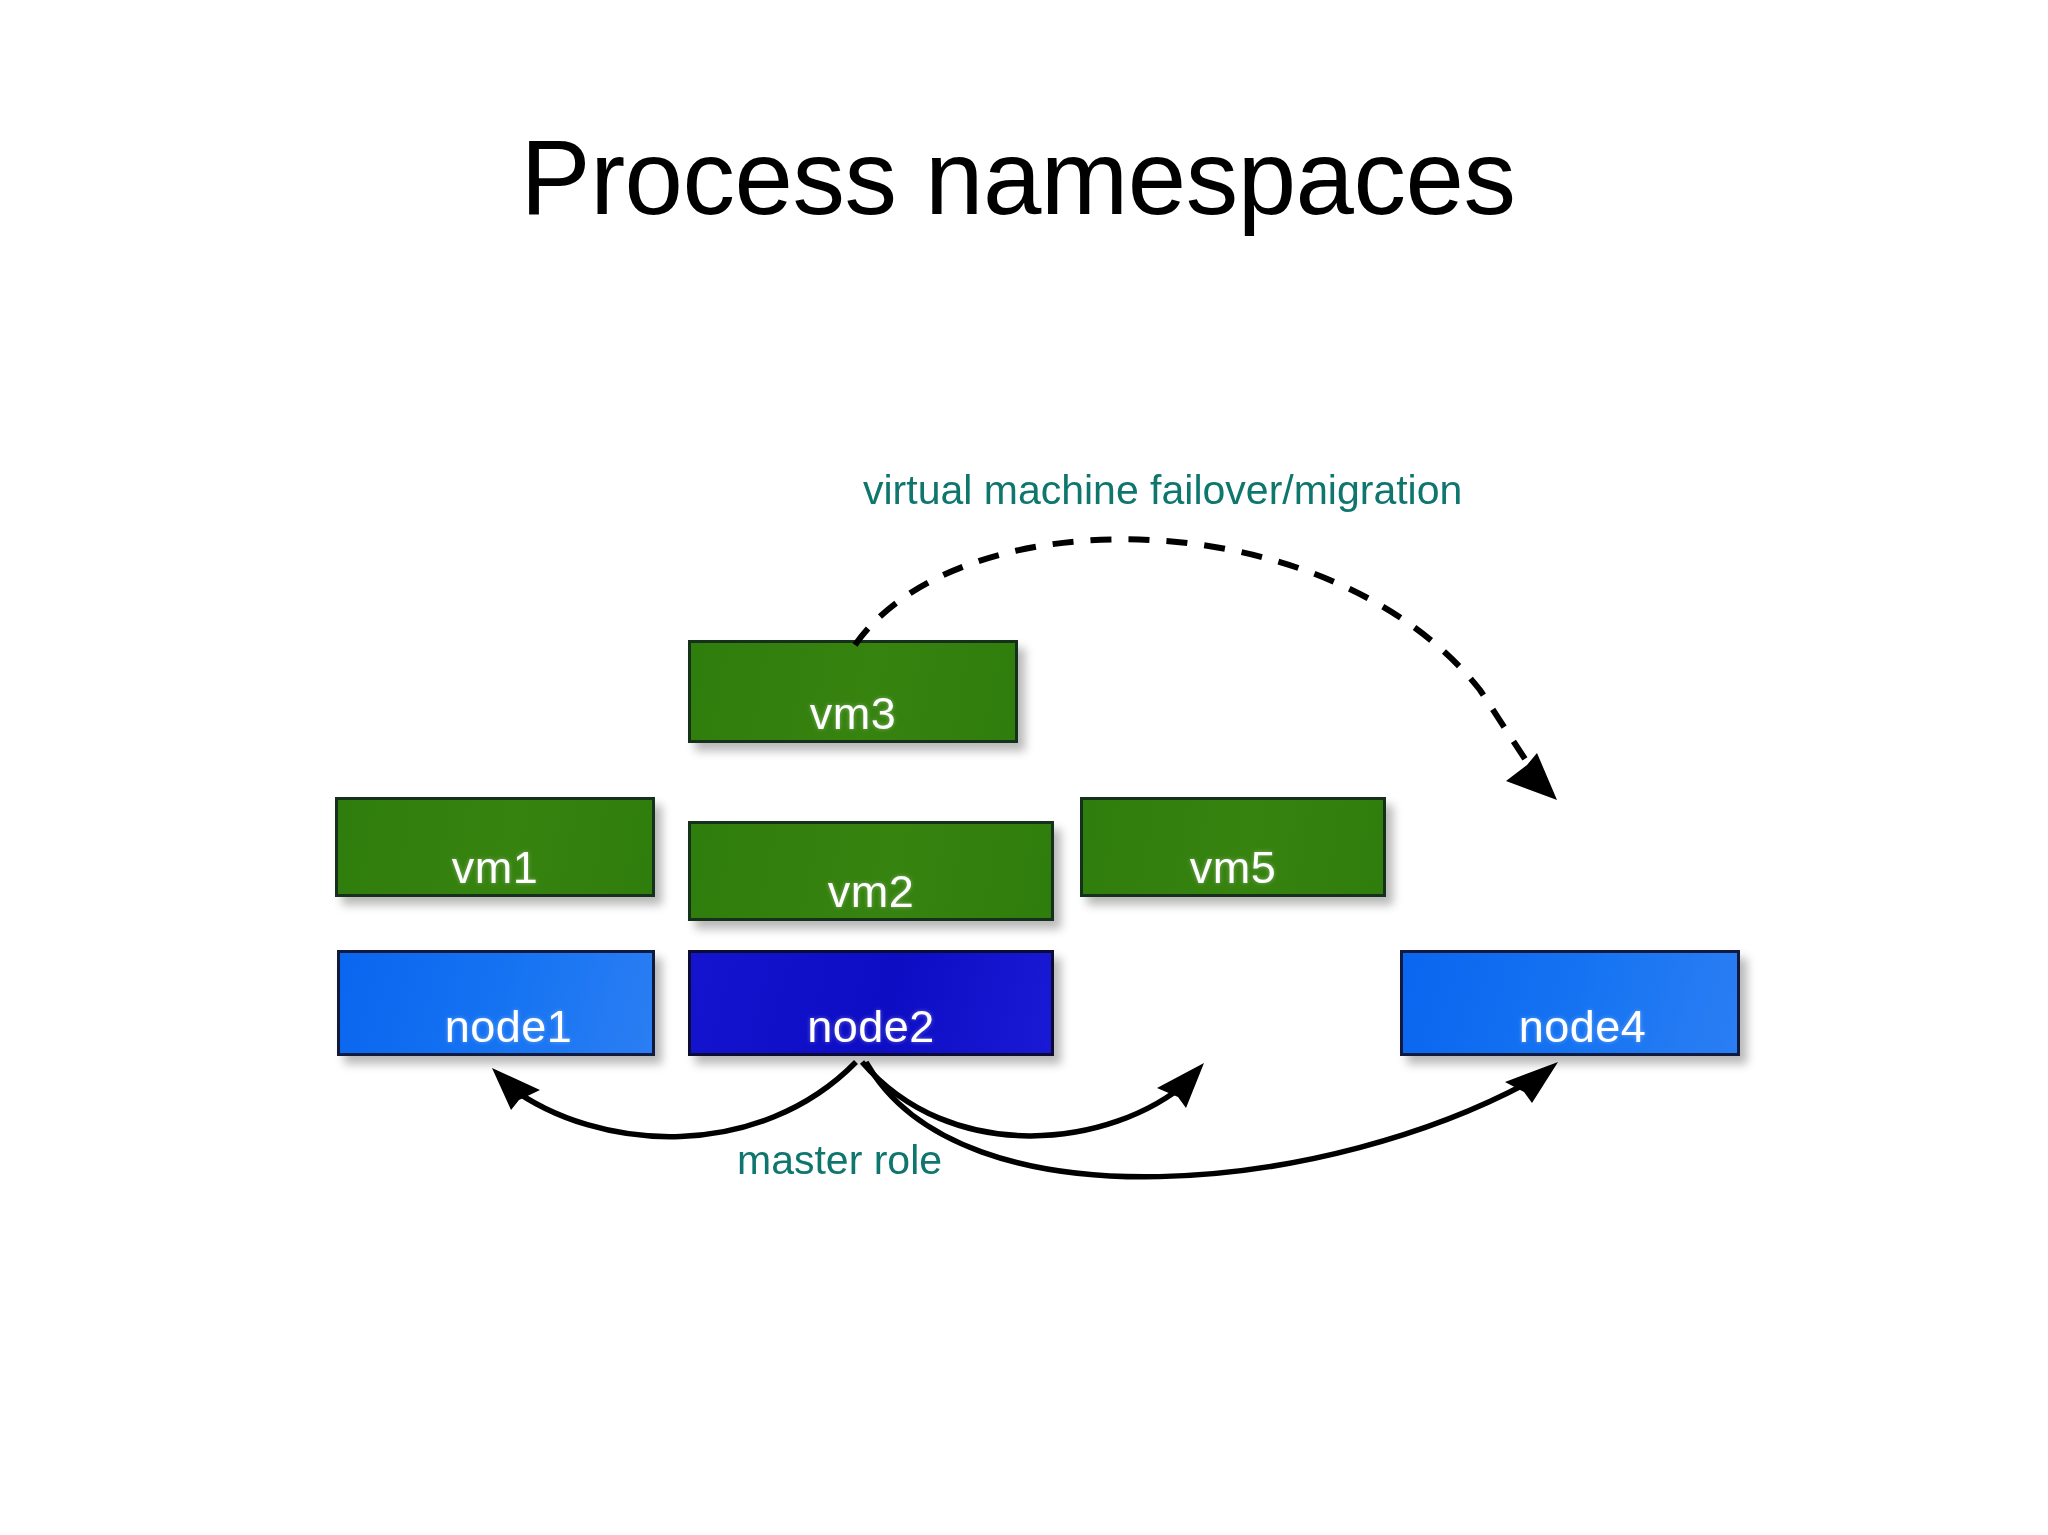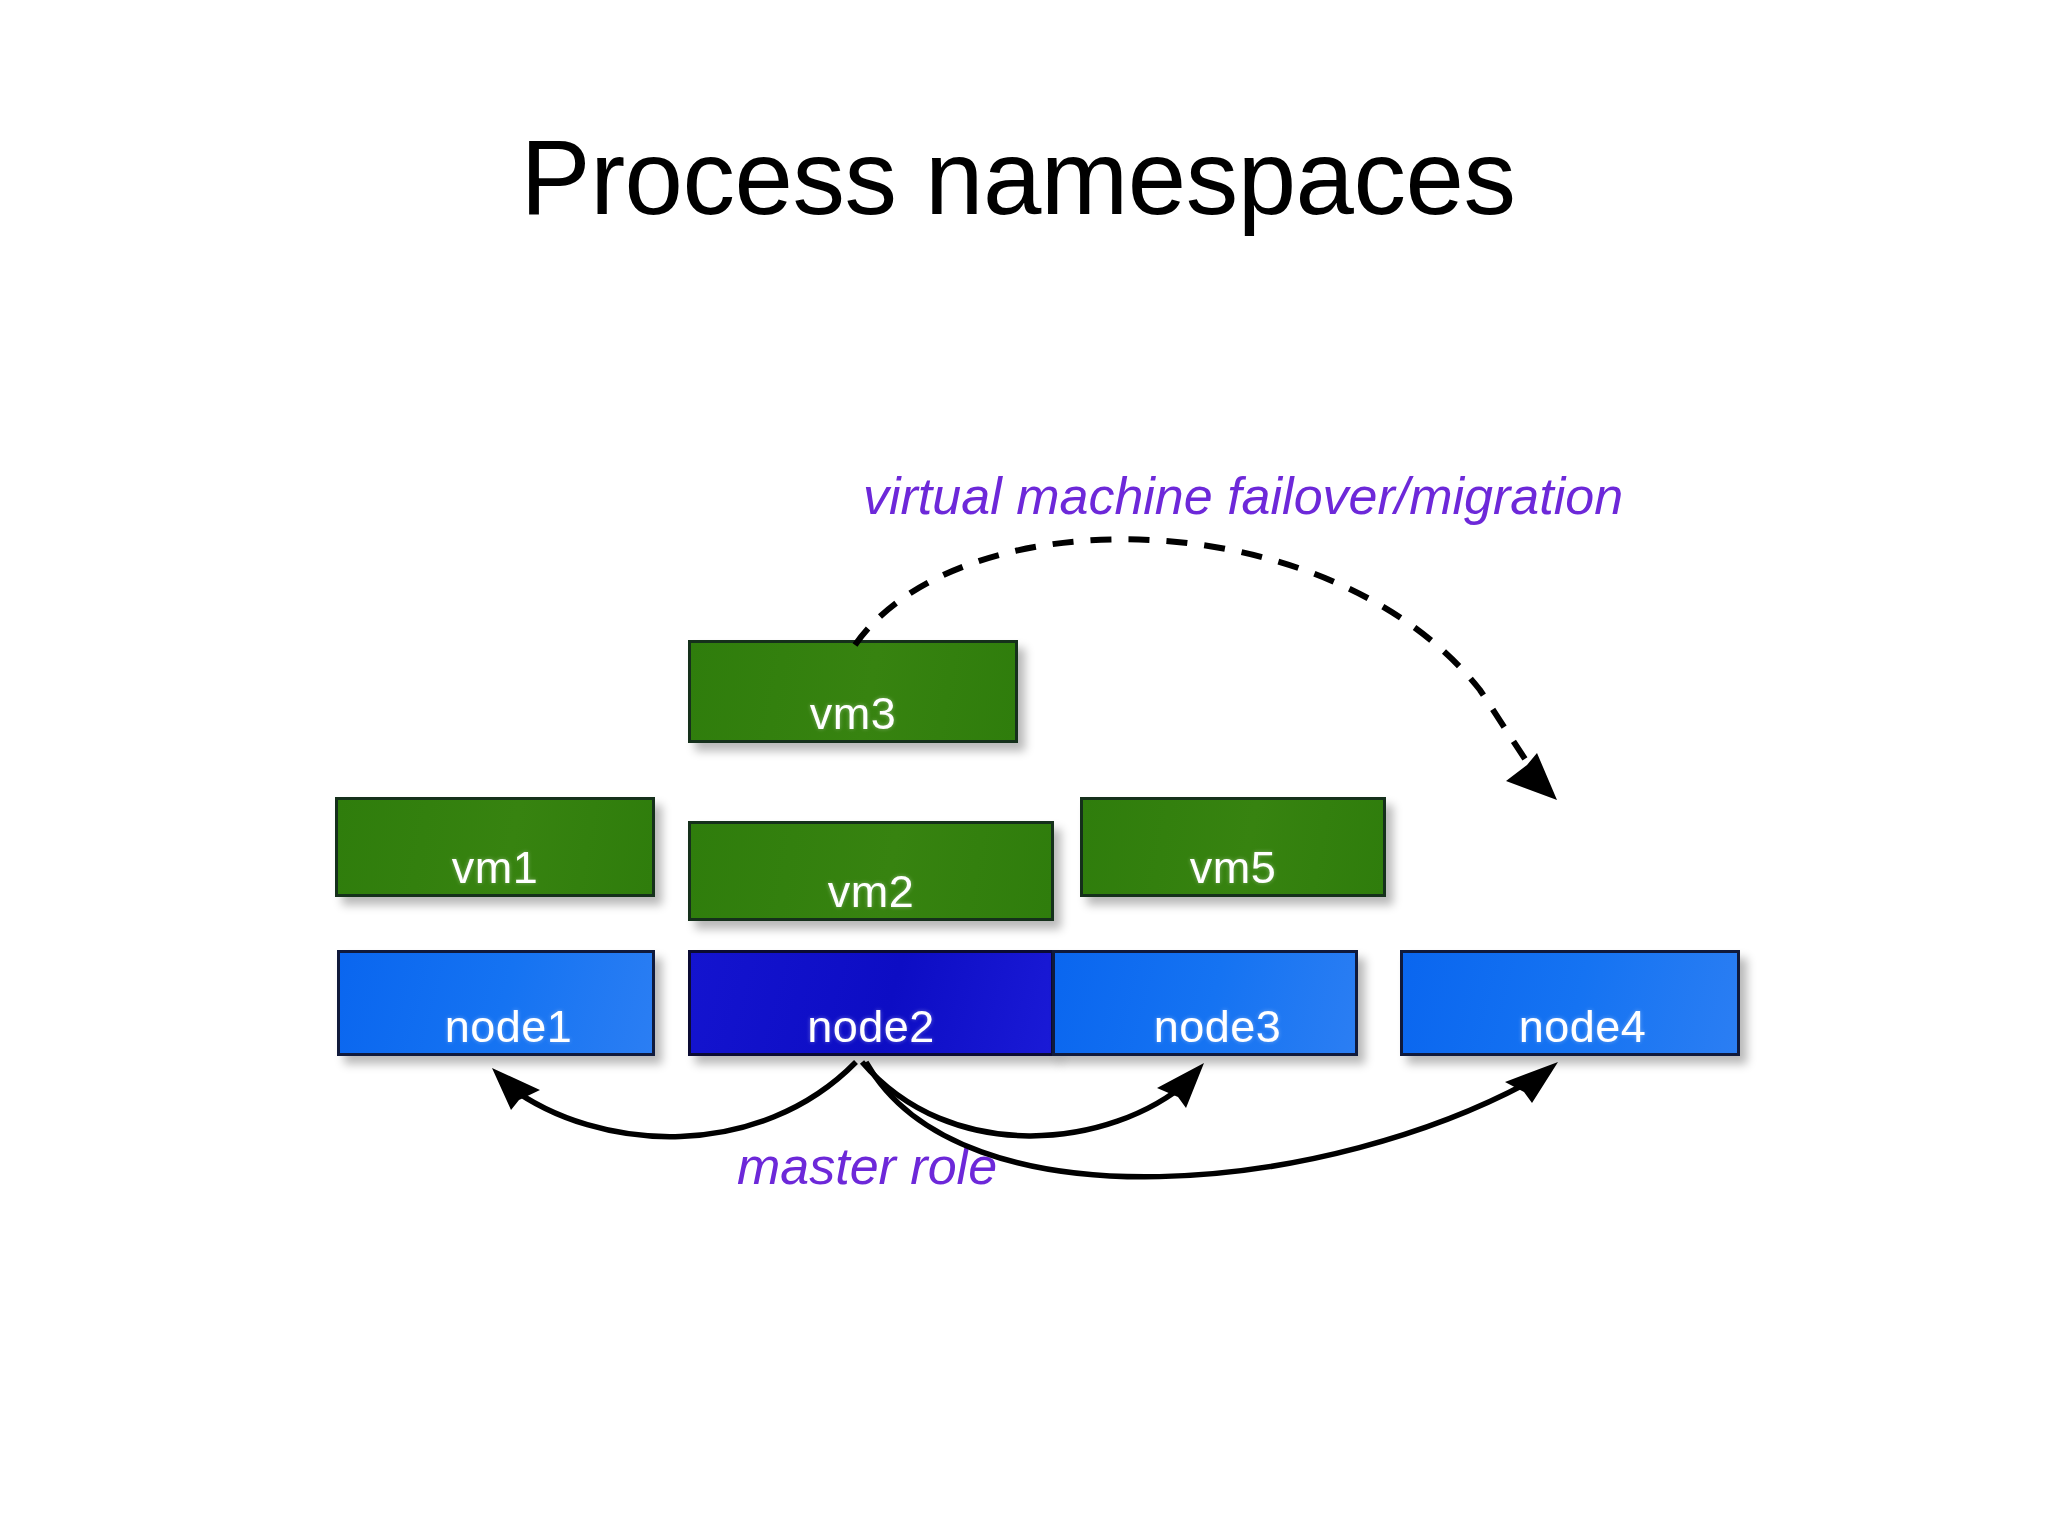--- a/index.html
+++ b/index.html
@@ -60,25 +60,24 @@
     padding-left: 25px;
   }
   .node-master {
     background: linear-gradient(105deg, #1414cf 0%, #0d0dc4 55%, #1a1ad6 100%);
     border-color: #0b0b33;
   }
 
   
   .free-label {
     position: absolute;
-    font-size: 52px;
+    font-size: 41px;
     line-height: 1;
-    color: #6d28d9;
+    color: #0f766e;
     white-space: nowrap;
-    font-style: italic;
   }
 
   
   #arrow-layer {
     position: absolute;
     left: 0;
     top: 0;
     width: 2048px;
     height: 1535px;
     pointer-events: none;
@@ -126,23 +125,20 @@
   </div>
 
   <div class="node-box node-light" style="left:337px; top:950px; width:318px; height:106px;">
     <span>node1</span>
   </div>
 
   <div class="node-box node-master" style="left:688px; top:950px; width:366px; height:106px;">
     <span>node2</span>
   </div>
 
-  <div class="node-box node-light" style="left:1052px; top:950px; width:306px; height:106px;">
-    <span>node3</span>
-  </div>
 
   <div class="node-box node-light" style="left:1400px; top:950px; width:340px; height:106px;">
     <span>node4</span>
   </div>
 
   <div class="free-label" style="left:737px; top:1140px;">master role</div>
 
   <svg id="arrow-layer" viewBox="0 0 2048 1535">
 
     <path class="dashed-curve" d="M 855,645 C 960,495 1330,500 1480,690 L 1540,782"></path>

